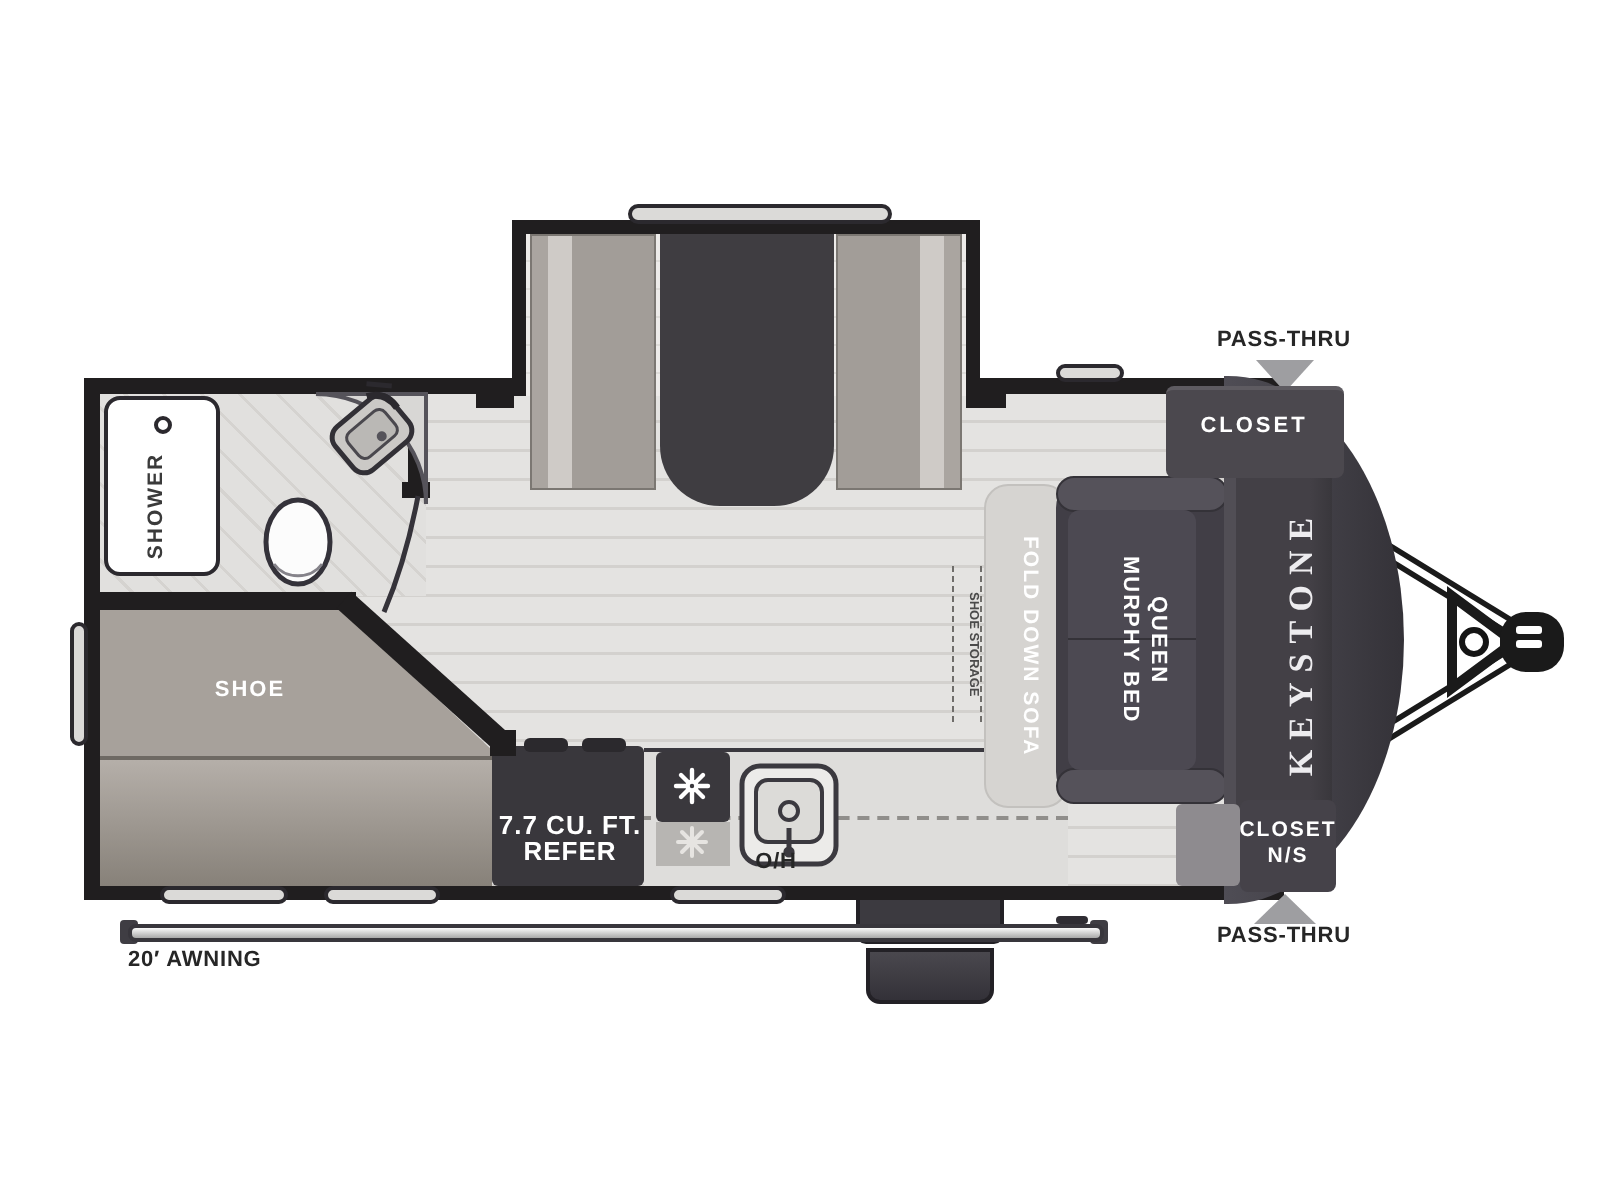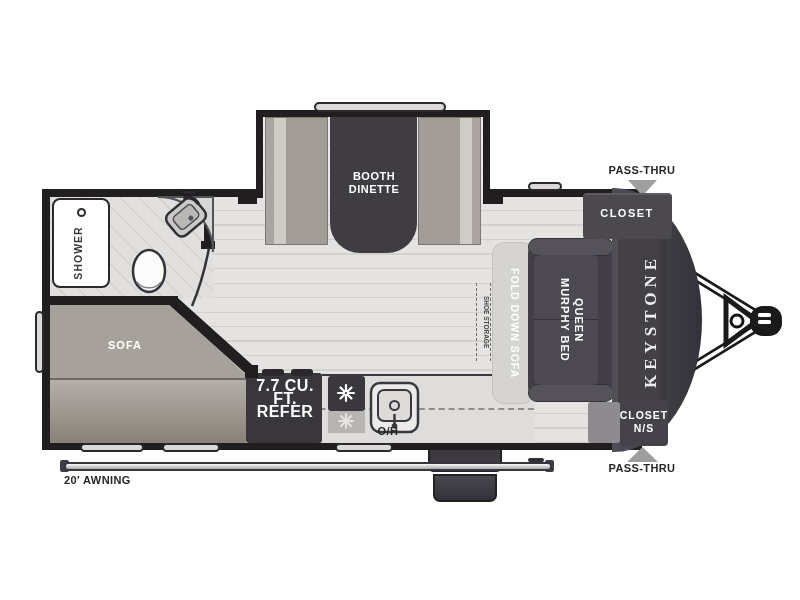--- a/index.html
+++ b/index.html
@@ -178,25 +178,23 @@
   <div class="abs window" style="left:528px;top:182px;width:34px;height:9px;"></div>
   <div class="abs window" style="left:35px;top:311px;width:9px;height:62px;"></div>
   <div class="abs window" style="left:80px;top:443px;width:64px;height:9px;"></div>
   <div class="abs window" style="left:162px;top:443px;width:58px;height:9px;"></div>
   <div class="abs window" style="left:335px;top:443px;width:58px;height:9px;"></div>
   <div class="abs awn-cap" style="left:60px;"></div>
   <div class="abs awn-nub"></div>
   <div class="abs awn-cap" style="left:545px;"></div>
   <div class="abs awning-bar"></div>
 
-  <div class="abs lbl ml" style="left:330px;top:170px;width:88px;letter-spacing:.5px;">BOOTH
-DINETTE</div>
   <div class="abs shower-lbl rot-ccw">SHOWER</div>
-  <div class="abs lbl" style="left:85px;top:339px;width:80px;">SOFA</div>
-  <div class="abs lbl ml" style="left:249px;top:379px;width:72px;font-size:16px;letter-spacing:.5px;">7.7 CU. FT.
+  <div class="abs lbl" style="left:85px;top:339px;width:80px;">SHOE</div>
+  <div class="abs lbl ml" style="left:249px;top:406px;width:72px;font-size:13px;letter-spacing:.5px;">7.7 CU. FT.
 REFER</div>
   <div class="abs dk" style="left:374px;top:425px;width:28px;">O/H</div>
   <div class="abs fold-lbl vert">FOLD DOWN SOFA</div>
   <div class="abs shoe-lbl vert">SHOE STORAGE</div>
   <div class="abs murphy-lbl vert ml">QUEEN
 MURPHY BED</div>
   <div class="abs lbl" style="left:587px;top:207px;width:80px;letter-spacing:1.5px;">CLOSET</div>
   <div class="abs lbl ml" style="left:618px;top:409px;width:52px;font-size:10.5px;">CLOSET
 N/S</div>
   <div class="abs dk" style="left:592px;top:164px;width:100px;">PASS-THRU</div>

